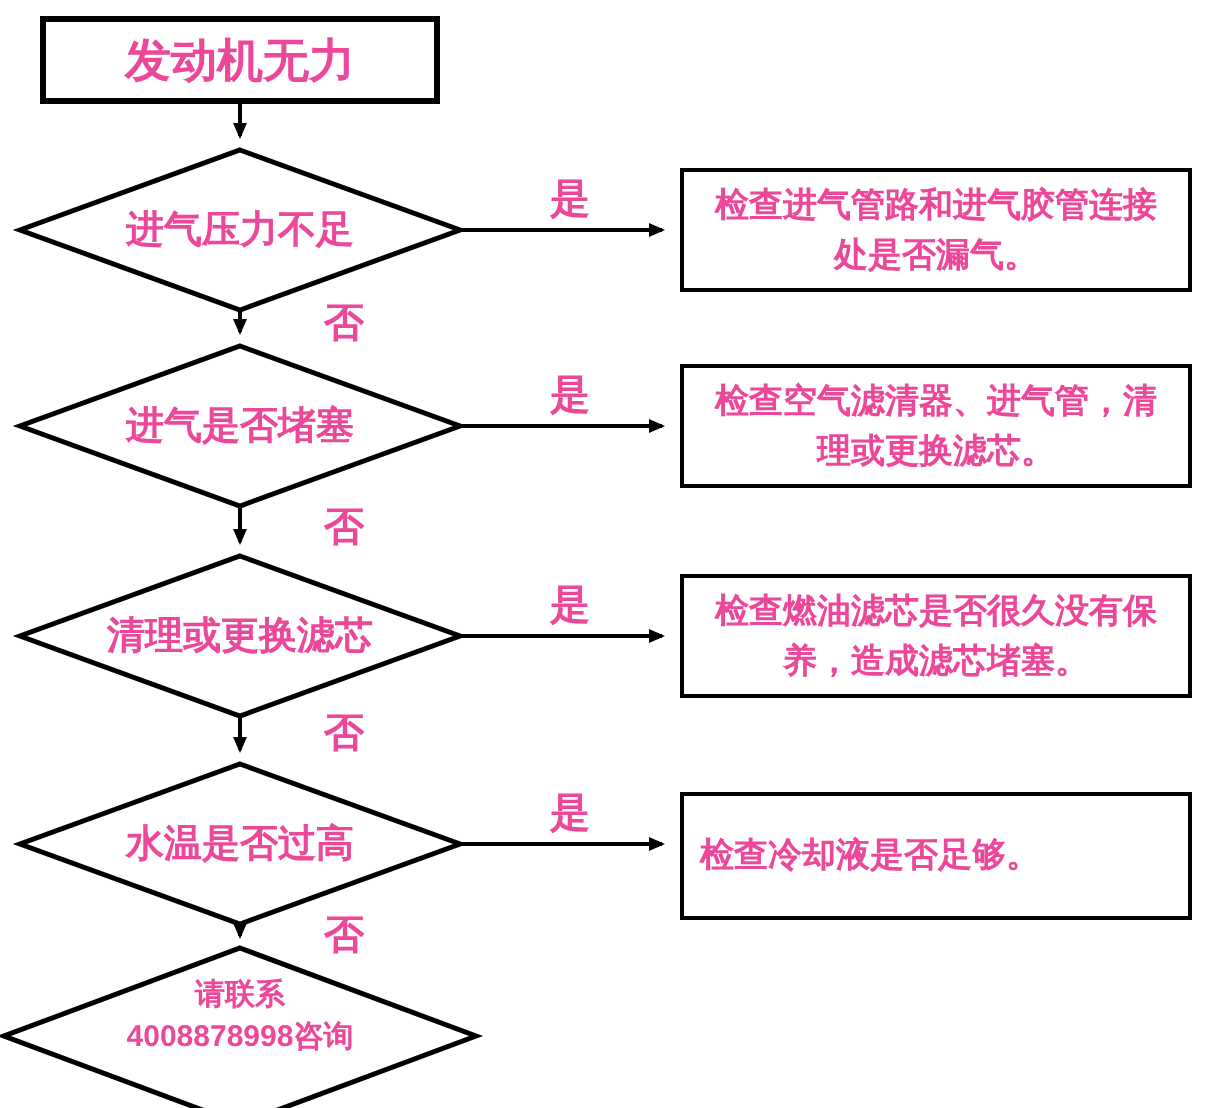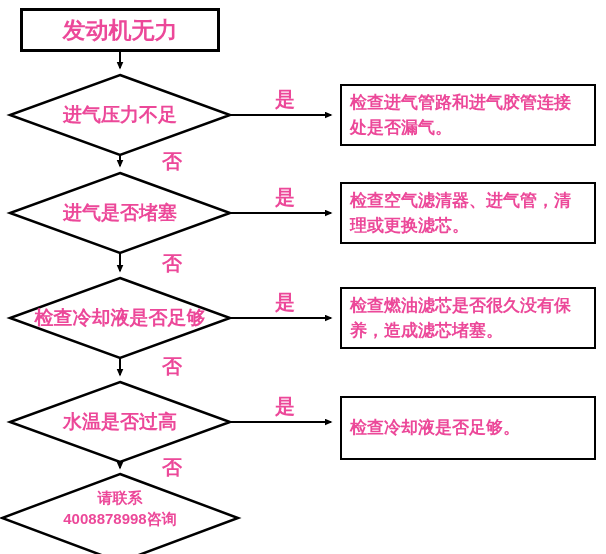--- a/index.html
+++ b/index.html
@@ -21,20 +21,21 @@
     background:#fff;box-sizing:border-box;
   }
   .action-box{
     left:340px;width:256px;
     border:2.5px solid #000;
     box-sizing:border-box;
     display:flex;align-items:center;
     padding:3px 8px;
     font-size:17px;font-weight:bold;line-height:1.5;
     background:#fff;
+    text-align:center;
   }
   .diamond-label{
     transform:translate(-50%,-50%);
     font-size:19px;font-weight:bold;white-space:nowrap;
   }
   .branch-label{
     font-size:20px;font-weight:bold;
   }
   .end-label{
     transform:translate(-50%,-50%);
@@ -72,21 +73,21 @@
 
     <polygon points="120,474 238,518 120,562 2,518" fill="#fff" stroke="#000" stroke-width="2.5"></polygon>
   </svg>
 
   <div class="abs start-box">
     <span>发动机无力</span>
   </div>
 
   <div class="abs diamond-label" style="left:120px;top:115px;">进气压力不足</div>
   <div class="abs diamond-label" style="left:120px;top:213px;">进气是否堵塞</div>
-  <div class="abs diamond-label" style="left:120px;top:318px;">检查冷却液是否足够</div>
+  <div class="abs diamond-label" style="left:120px;top:318px;">清理或更换滤芯</div>
   <div class="abs diamond-label" style="left:120px;top:422px;">水温是否过高</div>
 
   <div class="abs branch-label" style="left:275px;top:86px;">是</div>
   <div class="abs branch-label" style="left:275px;top:184px;">是</div>
   <div class="abs branch-label" style="left:275px;top:289px;">是</div>
   <div class="abs branch-label" style="left:275px;top:393px;">是</div>
 
   <div class="abs branch-label" style="left:162px;top:148px;">否</div>
   <div class="abs branch-label" style="left:162px;top:250px;">否</div>
   <div class="abs branch-label" style="left:162px;top:353px;">否</div>

